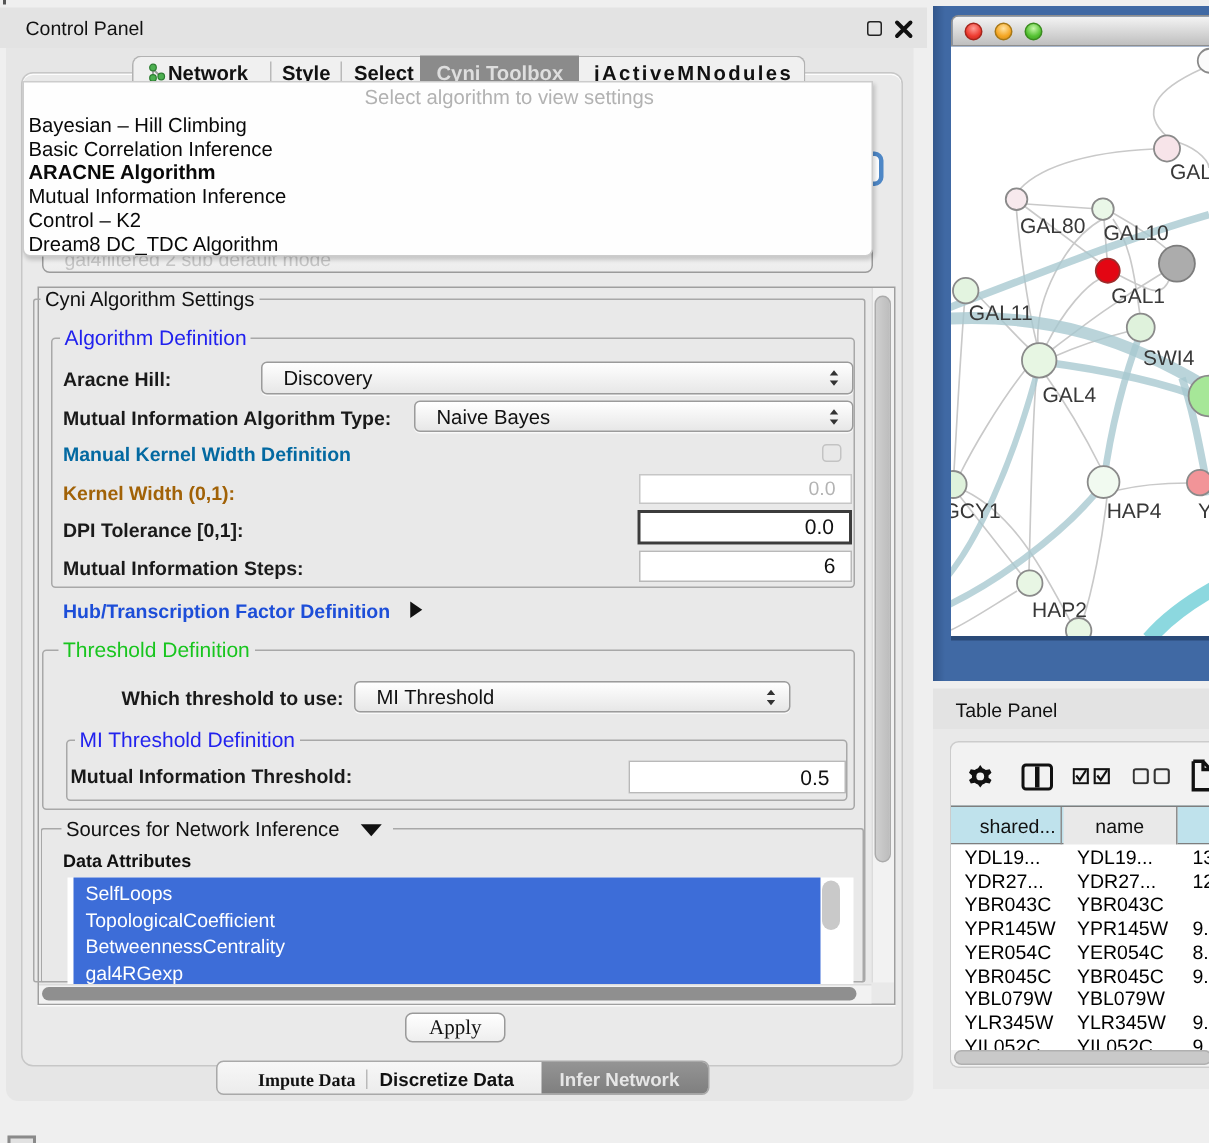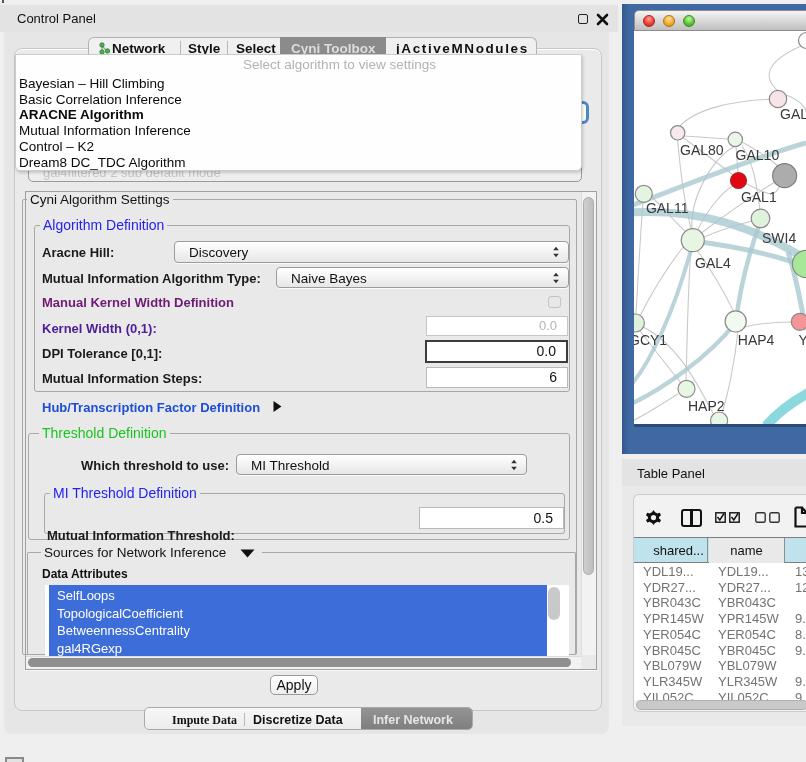--- a/index.html
+++ b/index.html
@@ -78,24 +78,24 @@
 </div>
 
 <div class="lbl" style="left:42px;top:271px;">Mutual Information Algorithm Type:</div>
 <div class="combo" style="left:276px;top:267px;width:293px;height:21px;">
   <span class="ct">Naive Bayes</span>
   <svg class="stepper" viewBox="0 0 9 14">
       <path d="M1.2 5 L4.5 1 L7.8 5 Z M1.2 9 L4.5 13 L7.8 9 Z" fill="#333"></path>
     </svg>
 </div>
 
-<div class="lbl" style="left:42px;top:295px;color:#701a75;">Manual Kernel Width Definition</div>
+<div class="lbl" style="left:42px;top:295px;color:#0369a1;">Manual Kernel Width Definition</div>
 <div class="abs" style="left:548px;top:296px;width:13px;height:12px;background:#e8e8e8;border:1px solid #c3c3c3;border-radius:3px;"></div>
 
-<div class="lbl" style="left:42px;top:321px;color:#4c1d95;">Kernel Width (0,1):</div>
+<div class="lbl" style="left:42px;top:321px;color:#a16207;">Kernel Width (0,1):</div>
 <div class="field" style="left:426px;top:316px;width:142px;height:20px;border-color:#c6c6c6;color:#b3b3b3;line-height:18px;">0.0</div>
 
 <div class="lbl" style="left:42px;top:346px;">DPI Tolerance [0,1]:</div>
 <div class="field" style="left:425px;top:340px;width:143px;height:23px;border:2px solid #3c3c3c;line-height:19px;font-size:14px;">0.0</div>
 
 <div class="lbl" style="left:42px;top:371px;">Mutual Information Steps:</div>
 <div class="field" style="left:426px;top:367px;width:142px;height:21px;line-height:19px;font-size:14px;">6</div>
 
 <div class="abs b" style="left:42px;top:400px;font-size:13px;color:#1d4ed8;">Hub/Transcription Factor Definition</div>
 <svg class="abs" style="left:272px;top:400px;" width="11" height="13" viewBox="0 0 11 13">
@@ -108,40 +108,40 @@
 <div class="lbl" style="left:81px;top:458px;">Which threshold to use:</div>
 <div class="combo" style="left:236px;top:454px;width:291px;height:21px;">
   <span class="ct">MI Threshold</span>
   <svg class="stepper" viewBox="0 0 9 14">
       <path d="M1.2 5 L4.5 1 L7.8 5 Z M1.2 9 L4.5 13 L7.8 9 Z" fill="#333"></path>
     </svg>
 </div>
 
 <div class="abs grp" style="left:44px;top:493px;width:521px;height:41px;"></div>
 <div class="abs" style="left:50px;top:485px;background:#e9e9e9;padding:0 3px;font-size:14px;color:#2222ee;">MI Threshold Definition</div>
-<div class="lbl" style="left:47px;top:528px;">Mutual Information Threshold:</div>
+<div class="lbl" style="left:47px;top:510px;">Mutual Information Threshold:</div>
 <div class="field" style="left:419px;top:507px;width:145px;height:22px;line-height:20px;font-size:14px;">0.5</div>
 
 <div class="abs grp" style="left:27px;top:552px;width:549px;height:103px;border-bottom:none;border-radius:2px;"></div>
 <div class="abs" style="left:41px;top:545px;background:#e9e9e9;padding:0 3px;font-size:13.5px;color:#111;">Sources for Network Inference</div>
 <div class="abs" style="left:228px;top:548px;width:34px;height:10px;background:#e9e9e9;"></div>
 <svg class="abs" style="left:240px;top:549px;" width="15" height="9" viewBox="0 0 15 9">
     <path d="M0.5 0.5 L14.5 0.5 L7.5 8.5 Z" fill="#111"></path>
   </svg>
 <div class="abs b" style="left:42px;top:567px;font-size:12px;color:#111;">Data Attributes</div>
 
 <div class="abs" style="left:45px;top:585px;width:524px;height:71px;background:#ffffff;"></div>
 <div class="abs" style="left:49px;top:585px;width:498px;height:71px;background:#3d6dd8;"></div>
 <div class="abs" style="left:57px;top:588px;font-size:13px;color:#fff;">SelfLoops</div>
 <div class="abs" style="left:57px;top:606px;font-size:13px;color:#fff;">TopologicalCoefficient</div>
 <div class="abs" style="left:57px;top:623px;font-size:13px;color:#fff;">BetweennessCentrality</div>
 <div class="abs" style="left:57px;top:641px;font-size:13px;color:#fff;">gal4RGexp</div>
 <div class="abs" style="left:548px;top:587px;width:12px;height:33px;background:#c9c9c9;border-radius:6px;"></div>
 
-<div class="abs" style="left:270px;top:675px;width:48px;height:20px;background:linear-gradient(#ffffff,#eeeeee);border:1px solid #9a9a9a;border-radius:5px;text-align:center;font-size:14px;line-height:19px;color:#111;">Apply</div>
+<div class="abs" style="left:270px;top:675px;width:67px;height:20px;background:linear-gradient(#ffffff,#eeeeee);border:1px solid #9a9a9a;border-radius:5px;text-align:center;font-size:14px;line-height:19px;color:#111;font-family:Liberation Serif, serif;">Apply</div>
 
 <div class="abs" style="left:144px;top:707px;width:329px;height:23px;background:linear-gradient(#f7f7f7,#ececec);border:1px solid #a9a9a9;border-radius:5px;overflow:hidden;">
   <div style="position:absolute;left:216px;top:0;width:113px;height:23px;background:linear-gradient(#949494,#7d7d7d);"></div>
   <div class="b" style="position:absolute;left:27px;top:5px;font-size:12px;color:#111;font-family:Liberation Serif, serif;">Impute Data</div>
   <div style="position:absolute;left:99px;top:5px;width:1px;height:13px;background:#b9b9b9;"></div>
   <div class="b" style="position:absolute;left:108px;top:5px;font-size:12.5px;color:#111;">Discretize Data</div>
   <div class="b" style="position:absolute;left:228px;top:5px;font-size:12.5px;color:#e6e6e6;">Infer Network</div>
 </div>
 
 <div class="abs" style="left:5px;top:757px;width:19px;height:14px;background:#e2e2e2;border:2px solid #8a8a8a;"></div>
@@ -256,18 +256,18 @@
   <rect x="14.8" y="0.8" width="9.4" height="9.4" fill="none" stroke="#333" stroke-width="1.4" rx="1.5"></rect>
 </svg>
 <svg class="abs" style="left:794px;top:506px;" width="12" height="22" viewBox="0 0 12 22">
   <path d="M1.5 1.5 L8 1.5 L8 7 L12 7 M1.5 1.5 L1.5 20.5 L12 20.5 M8 1.5 L12 6" stroke="#111" stroke-width="2.2" fill="none"></path>
 </svg>
 
 <div class="abs" style="left:634px;top:537px;width:172px;height:26px;border-top:1px solid #7e7e7e;border-bottom:1px solid #7e7e7e;background:#bfe2ec;">
   <div style="position:absolute;left:0;top:0;width:74px;height:26px;border-right:1px solid #8e8e8e;text-align:center;text-indent:16px;font-size:13px;line-height:26px;color:#111;">shared...</div>
   <div style="position:absolute;left:75px;top:0;width:76px;height:26px;background:#e9e9e9;border-right:1px solid #8e8e8e;text-align:center;font-size:13px;line-height:26px;color:#111;">name</div>
 </div>
-<div class="abs" style="left:634px;top:563px;width:172px;height:137px;background:#fff;font-size:13px;color:#737373;overflow:hidden;">
+<div class="abs" style="left:634px;top:563px;width:172px;height:137px;background:#fff;font-size:13px;color:#000000;overflow:hidden;">
   <div style="position:absolute;left:9px;top:1px;line-height:15.7px;">YDL19...<br>YDR27...<br>YBR043C<br>YPR145W<br>YER054C<br>YBR045C<br>YBL079W<br>YLR345W<br>YIL052C</div>
   <div style="position:absolute;left:84px;top:1px;line-height:15.7px;">YDL19...<br>YDR27...<br>YBR043C<br>YPR145W<br>YER054C<br>YBR045C<br>YBL079W<br>YLR345W<br>YIL052C</div>
   <div style="position:absolute;left:161px;top:1px;line-height:15.7px;">13<br>12<br>&nbsp;<br>9.<br>8.<br>9.<br>&nbsp;<br>9.<br>9.</div>
 </div>
 <div class="abs" style="left:636px;top:700px;width:172px;height:10px;background:#c9c9c9;border:1px solid #b0b0b0;border-radius:6px;"></div>
 
 </body></html>

